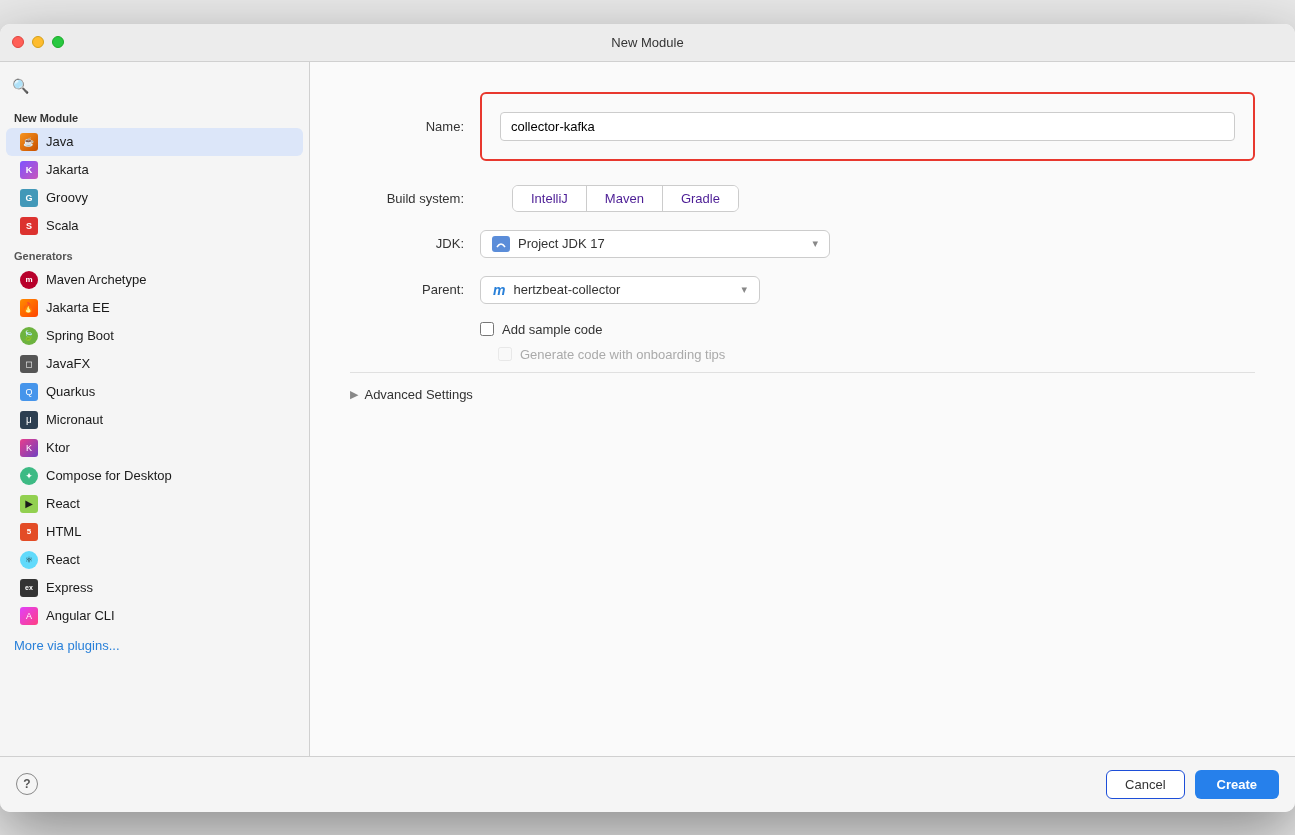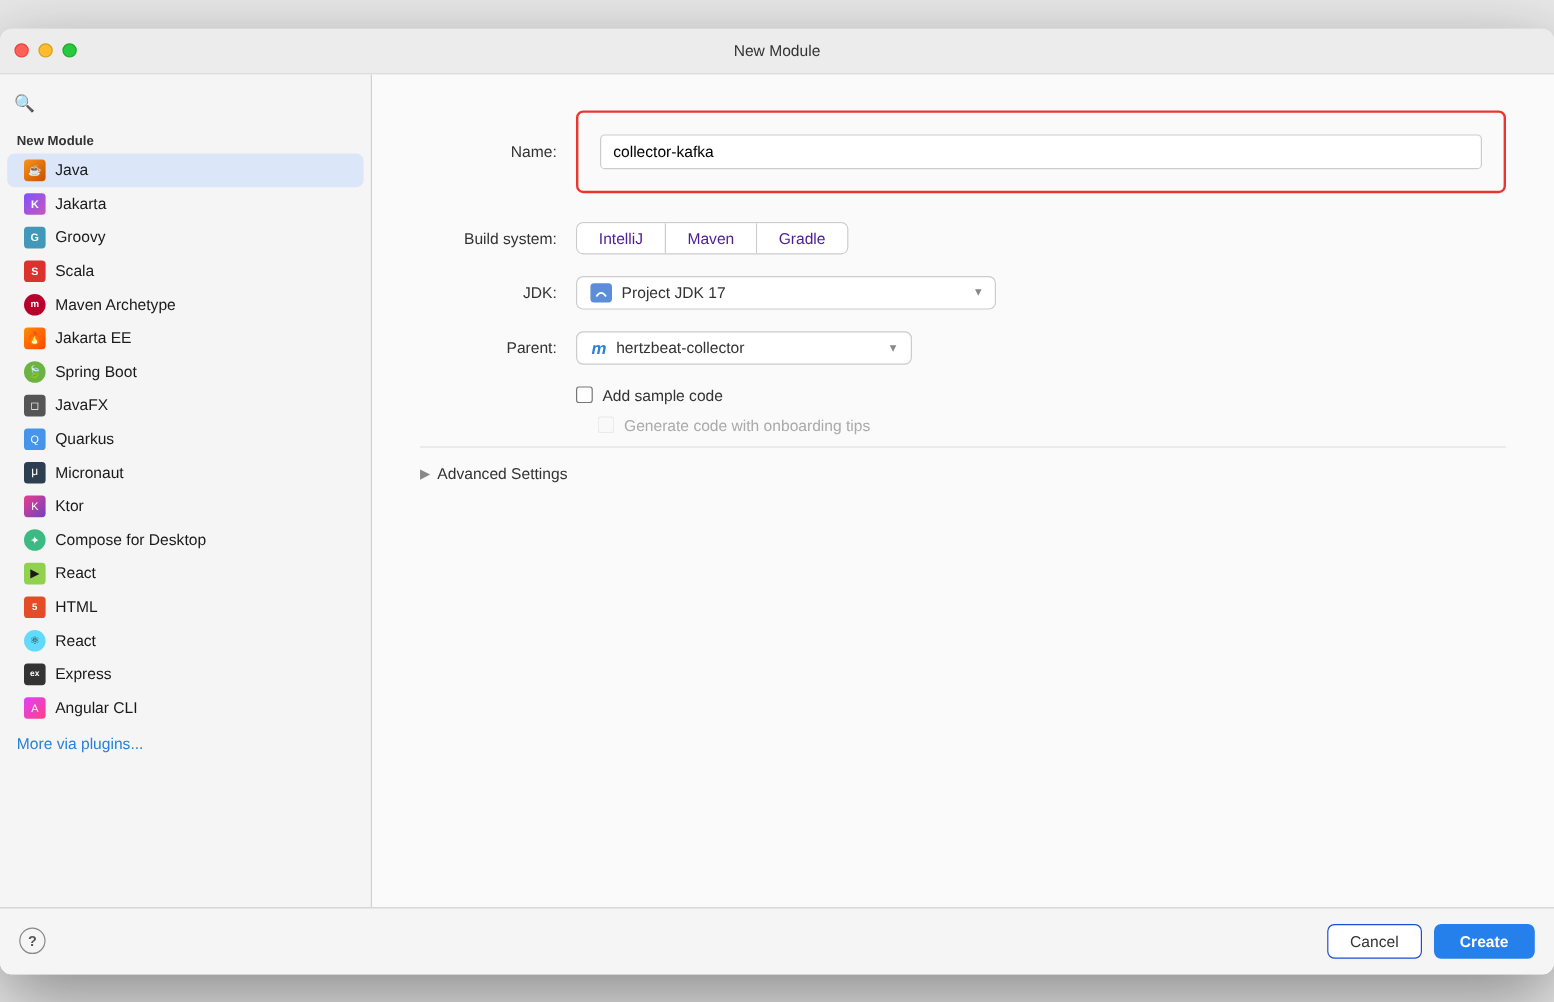--- a/index.html
+++ b/index.html
@@ -511,20 +511,21 @@
       </div>
       <div class="sidebar-item">
         <div class="sidebar-item-icon icon-groovy">G</div>
         <span>Groovy</span>
       </div>
       <div class="sidebar-item">
         <div class="sidebar-item-icon icon-scala">S</div>
         <span>Scala</span>
       </div>
 
+      <div class="generators-label">Generators</div>
 
       <div class="sidebar-item">
         <div class="sidebar-item-icon icon-maven">m</div>
         <span>Maven Archetype</span>
       </div>
       <div class="sidebar-item">
         <div class="sidebar-item-icon icon-jakarta">🔥</div>
         <span>Jakarta EE</span>
       </div>
       <div class="sidebar-item">
@@ -578,21 +579,21 @@
     <div class="main-panel">
 
       <div class="form-row">
         <div class="form-label">Name:</div>
         <div class="name-field-wrapper">
           <input type="text" class="name-input" value="collector-kafka" style="">
         </div>
       </div>
 
 
-      <div class="form-row" style="margin-top:6px;">
+      <div class="form-row" style="margin-top:6px;gap:32px;">
         <div class="form-label">Build system:</div>
         <div class="build-system-group">
           <button class="build-btn">IntelliJ</button>
           <button class="build-btn active">Maven</button>
           <button class="build-btn">Gradle</button>
         </div>
       </div>
 
       <div class="form-row">
         <div class="form-label">JDK:</div>

